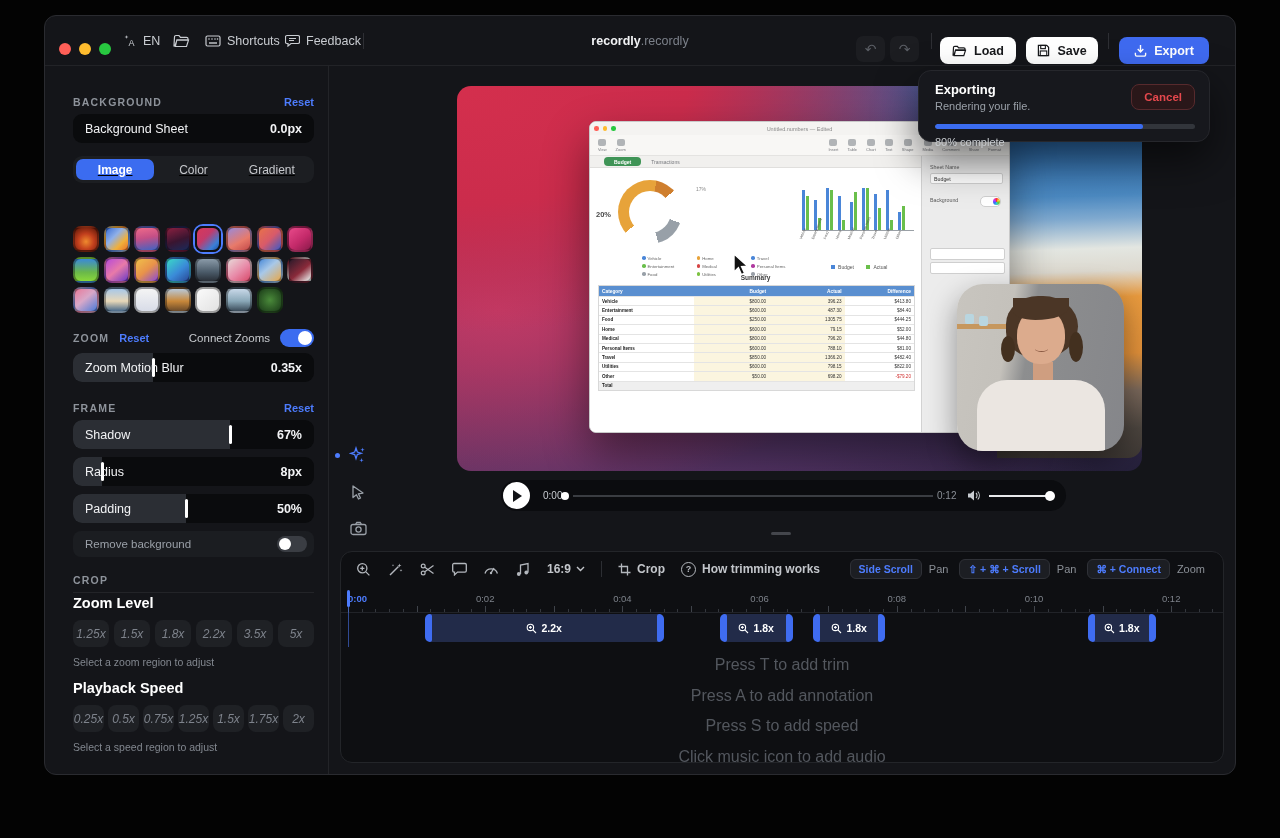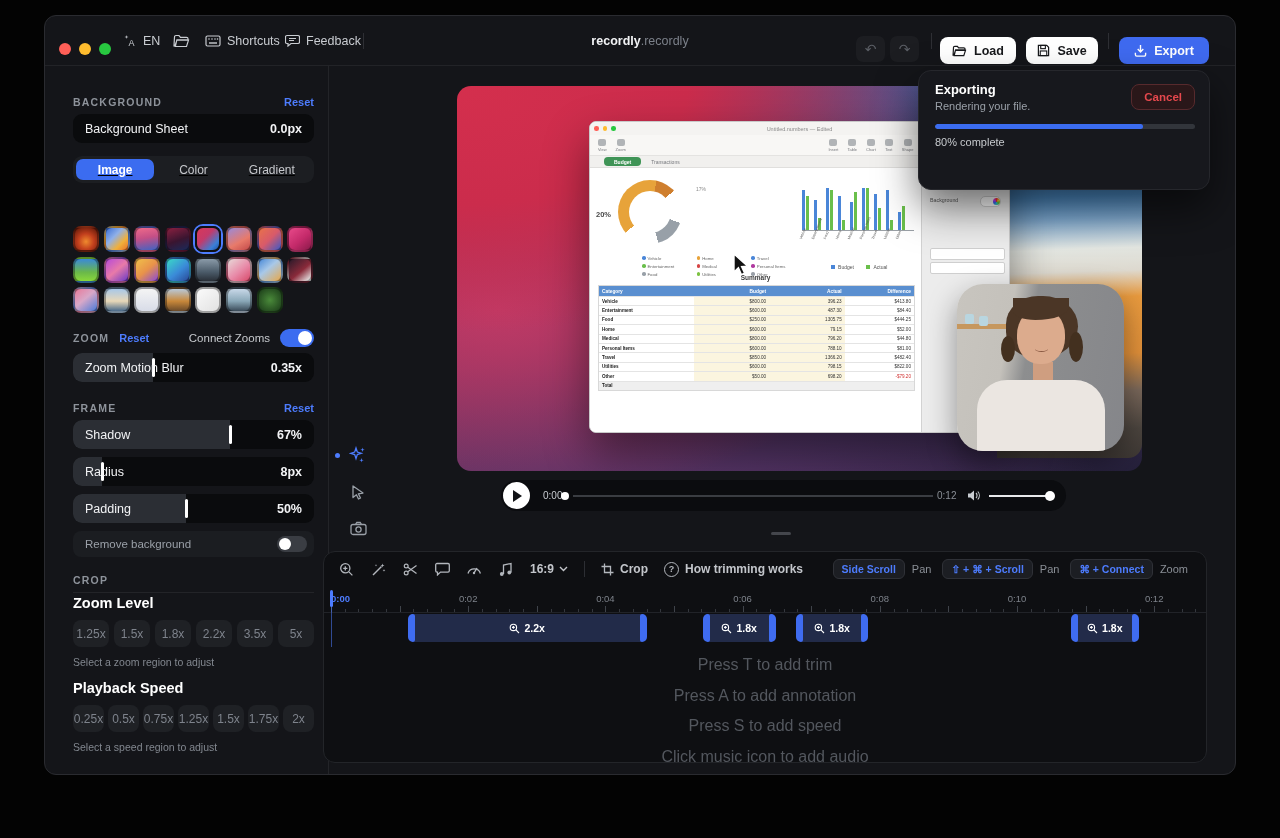--- a/index.html
+++ b/index.html
@@ -34,21 +34,21 @@
   .slider .val{position:absolute;right:12px;top:0;height:29px;display:flex;align-items:center;font-size:12.5px;color:#f2f3f5;font-weight:600;}
   .seg{position:absolute;width:241px;height:27px;background:#1c1e22;border-radius:9px;display:flex;padding:3px;box-sizing:border-box;text-decoration:underline;}
   .seg button{flex:1;border:0;background:transparent;color:#c6c8cc;font-size:12px;border-radius:7px;font-family:inherit;}
   .seg button.on{background:#3b6cf0;color:#fff;font-weight:700;}
   .upload{position:absolute;width:241px;height:27px;border:1px solid #34363c;border-radius:9px;box-sizing:border-box;display:flex;align-items:center;justify-content:center;gap:8px;color:#e9eaec;font-size:12px;font-weight:600;}
   .thumbs{position:absolute;width:246px;display:flex;flex-wrap:wrap;gap:4.6px;}
   .thumb{width:26px;height:26px;border-radius:8px;box-sizing:border-box;border:2px solid rgba(0,0,0,.35);}
   .thumb.sel{border:2px solid #101114;box-shadow:0 0 0 2px #4d7cfe;}
   .toggle{position:relative;border-radius:9px;}
   .toggle .knob{position:absolute;top:2px;border-radius:50%;background:#fff;}
-  .chip-row{position:absolute;display:flex;gap:5px;width:241px;}
+  .chip-row{position:absolute;display:flex;gap:5px;width:241px;font-style:italic;}
   .chip{height:27px;background:#1f2125;border-radius:8px;display:flex;align-items:center;justify-content:center;font-size:12px;color:#7e838c;flex:1;}
   .hint-c{position:absolute;width:241px;text-align:left;font-size:10.5px;color:#82878f;}
   .h2w{position:absolute;font-size:14.5px;font-weight:700;color:#fff;}
   .remove-row{position:absolute;width:241px;height:26px;background:#1b1d21;border-radius:8px;display:flex;align-items:center;justify-content:space-between;padding:0 7px 0 12px;box-sizing:border-box;font-size:11.5px;color:#9aa0a8;}
   .divline{position:absolute;width:241px;height:1px;background:#232428;}
 
   
   .preview{position:absolute;left:412px;top:70px;width:685px;height:385px;border-radius:14px;overflow:hidden;
     background:
       radial-gradient(120% 110% at 0% 0%, #d42f4d 0%, #cb2c4c 28%, rgba(203,44,76,0) 58%),
@@ -119,42 +119,42 @@
   .smile{position:absolute;left:78px;top:62px;width:13px;height:5px;border-bottom:1.5px solid #8a5a43;border-radius:50%;}
   .shirt{position:absolute;left:20px;top:96px;width:128px;height:72px;background:#ebe6e1;border-radius:30px 30px 0 0;}
   .big-cursor{position:absolute;left:274px;top:167px;z-index:6;}
 
   
   .tools{position:absolute;left:296px;top:212px;width:32px;}
   .tool{position:absolute;left:6px;width:22px;height:22px;display:flex;align-items:center;justify-content:center;}
   .tool-dot{position:absolute;left:-6px;top:225px;width:5px;height:5px;border-radius:50%;background:#4d7cfe;}
 
   
-  .export-panel{position:absolute;left:873px;top:54px;width:292px;height:120px;background:#17181d;border:1px solid #26272c;border-radius:13px;box-shadow:0 18px 40px rgba(0,0,0,.55);z-index:50;box-sizing:border-box;}
+  .export-panel{position:absolute;left:873px;top:54px;width:292px;height:72px;background:#17181d;border:1px solid #26272c;border-radius:13px;box-shadow:0 18px 40px rgba(0,0,0,.55);z-index:50;box-sizing:border-box;}
   .ep-title{position:absolute;left:16px;top:11px;font-size:13px;font-weight:700;color:#fff;}
   .ep-sub{position:absolute;left:16px;top:29px;font-size:11px;color:#9aa0a8;}
   .ep-cancel{position:absolute;right:14px;top:13px;height:24px;padding:0 12px;background:#2a1719;border:1px solid #572a2d;border-radius:8px;color:#e5484d;font-size:11.5px;font-weight:700;display:flex;align-items:center;}
   .ep-track{position:absolute;left:16px;top:53px;width:260px;height:5px;background:#32353b;border-radius:3px;overflow:hidden;}
   .ep-fill{height:100%;background:#3b6cf0;border-radius:3px;}
   .ep-status{position:absolute;left:16px;top:65px;font-size:11px;color:#c6c9cd;}
 
   
   .player{position:absolute;left:456px;top:464px;width:565px;height:31px;background:#0b0c0f;border-radius:16px;}
   .play-btn{position:absolute;left:2px;top:2px;width:27px;height:27px;border-radius:50%;background:#fff;display:flex;align-items:center;justify-content:center;}
   .play-tri{width:0;height:0;border-left:9px solid #121316;border-top:6px solid transparent;border-bottom:6px solid transparent;margin-left:2px;}
   .p-time{position:absolute;top:0;height:31px;display:flex;align-items:center;font-size:10px;color:#c8ccd1;}
   .p-dot{position:absolute;left:60px;top:11.5px;width:8px;height:8px;border-radius:50%;background:#fff;}
   .p-track{position:absolute;left:72px;top:15px;width:360px;height:1.5px;background:#3a3d42;}
   .vol-track{position:absolute;left:488px;top:15px;width:62px;height:1.5px;background:#e8e9eb;}
   .vol-knob{position:absolute;left:544px;top:10.5px;width:10px;height:10px;border-radius:50%;background:#fff;}
 
   .drag-handle{position:absolute;left:726px;top:516px;width:20px;height:3px;border-radius:2px;background:#44464c;}
 
   
-  .timeline{position:absolute;left:278px;top:535px;width:884px;height:212px;background:#0e0f12;border:1px solid #232529;border-radius:12px;box-sizing:border-box;}
+  .timeline{position:absolute;left:295px;top:535px;width:884px;height:212px;background:#0e0f12;border:1px solid #232529;border-radius:12px;box-sizing:border-box;}
   .tl-toolbar{position:absolute;left:0;top:0;width:100%;height:34px;display:flex;align-items:center;padding:0 14px;box-sizing:border-box;gap:16px;color:#b3b7bd;}
   .tl-icon{display:flex;align-items:center;justify-content:center;width:16px;height:16px;}
   .ratio{display:flex;align-items:center;gap:5px;font-size:12px;color:#c3c6cb;font-weight:600;}
   .tl-div{width:1px;height:16px;background:#2c2e33;}
   .tl-label-btn{display:flex;align-items:center;gap:6px;font-size:12px;color:#c3c6cb;font-weight:600;}
   .help-circle{width:13px;height:13px;border:1.3px solid #b3b7bd;border-radius:50%;font-size:9px;display:flex;align-items:center;justify-content:center;color:#b3b7bd;font-weight:700;}
   .tl-right{margin-left:auto;display:flex;align-items:center;gap:7px;}
   .kbd-pill{background:#1c1e23;border:1px solid #2f3137;border-radius:6px;padding:3px 8px;font-size:10.5px;font-weight:700;color:#4d7cfe;}
   .kbd-act{font-size:11px;color:#8a8f96;margin-right:4px;}
   .ruler{position:absolute;left:0;top:38px;width:100%;height:22px;border-bottom:1px solid #212328;}

